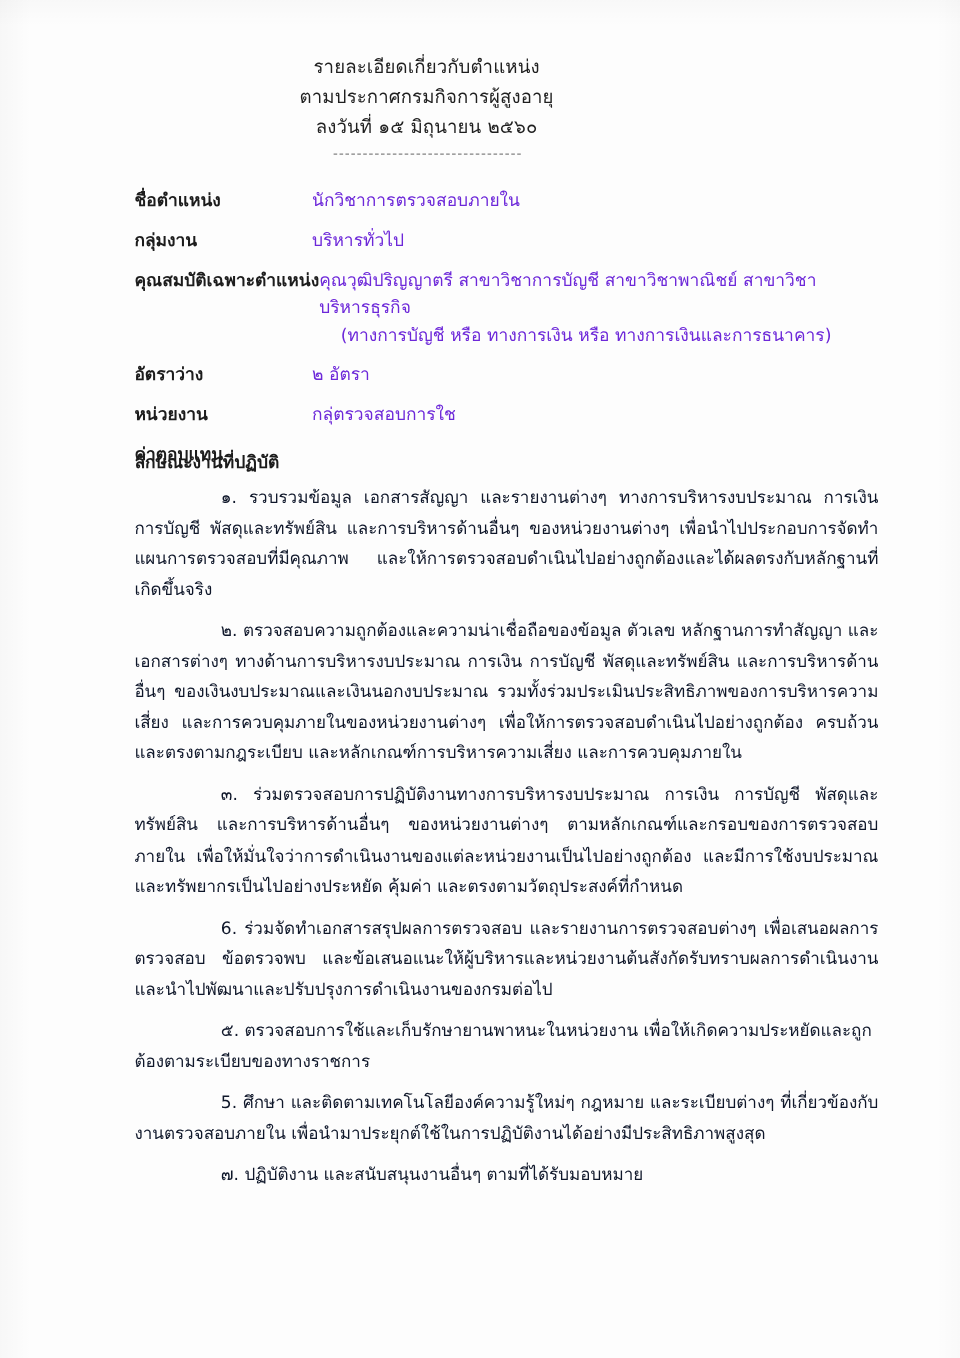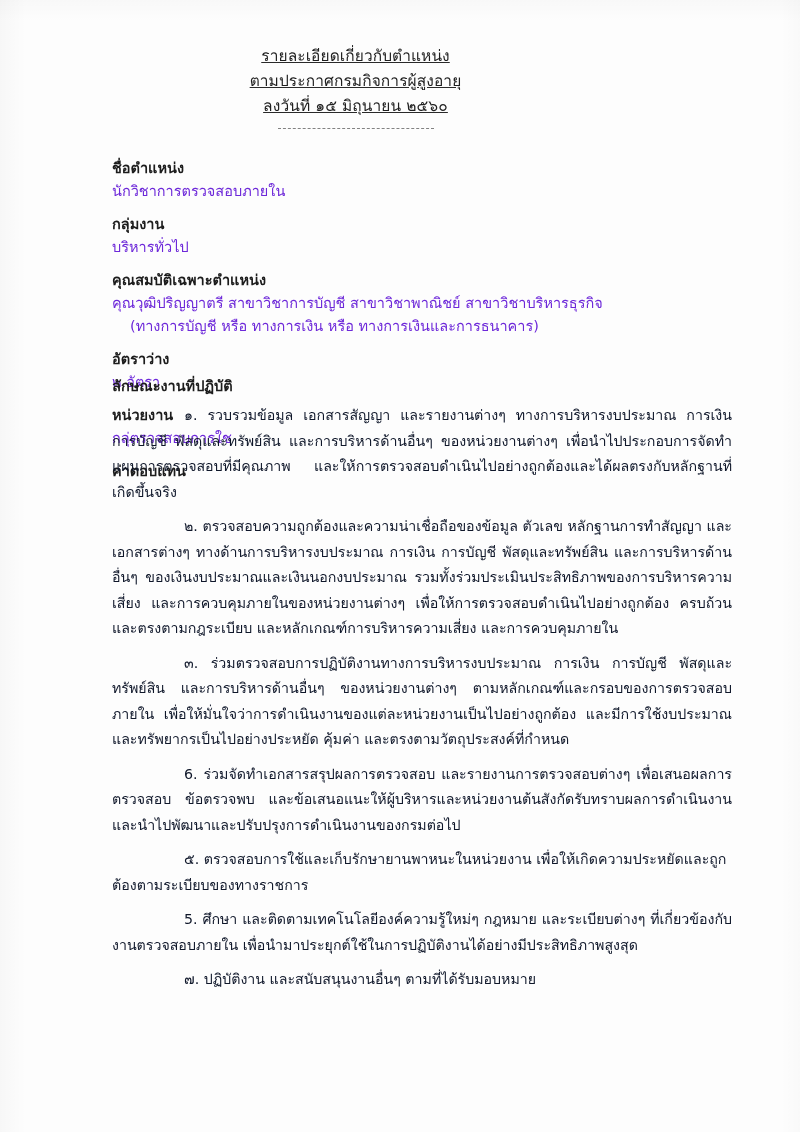--- a/index.html
+++ b/index.html
@@ -30,21 +30,20 @@
       linear-gradient(180deg, rgba(0,0,0,0.018) 0px, rgba(0,0,0,0) 22px),
       linear-gradient(270deg, rgba(0,0,0,0.015) 0px, rgba(0,0,0,0) 20px);
   }
 
   .header {
     position: absolute;
     top: 44px;
     left: 0;
     width: 711px;
     text-align: center;
-    text-decoration: underline;
   }
   .header-line {
     font-size: 15.5px;
     line-height: 25px;
     color: #1f1f1f;
     letter-spacing: 0.1px;
   }
   .rule {
     margin: 9px auto 0 auto;
     width: 156px;
@@ -56,21 +55,20 @@
   .fields {
     position: absolute;
     top: 157px;
     left: 112px;
     width: 620px;
   }
   .field-row {
     display: flex;
     align-items: flex-start;
     margin-bottom: 10px;
-    flex-direction: column;
   }
   .field-label {
     font-weight: bold;
     font-size: 14.5px;
     line-height: 23px;
     color: #1c1c1c;
     flex: 0 0 auto;
     white-space: nowrap;
   }
   .field-label.fixed {

